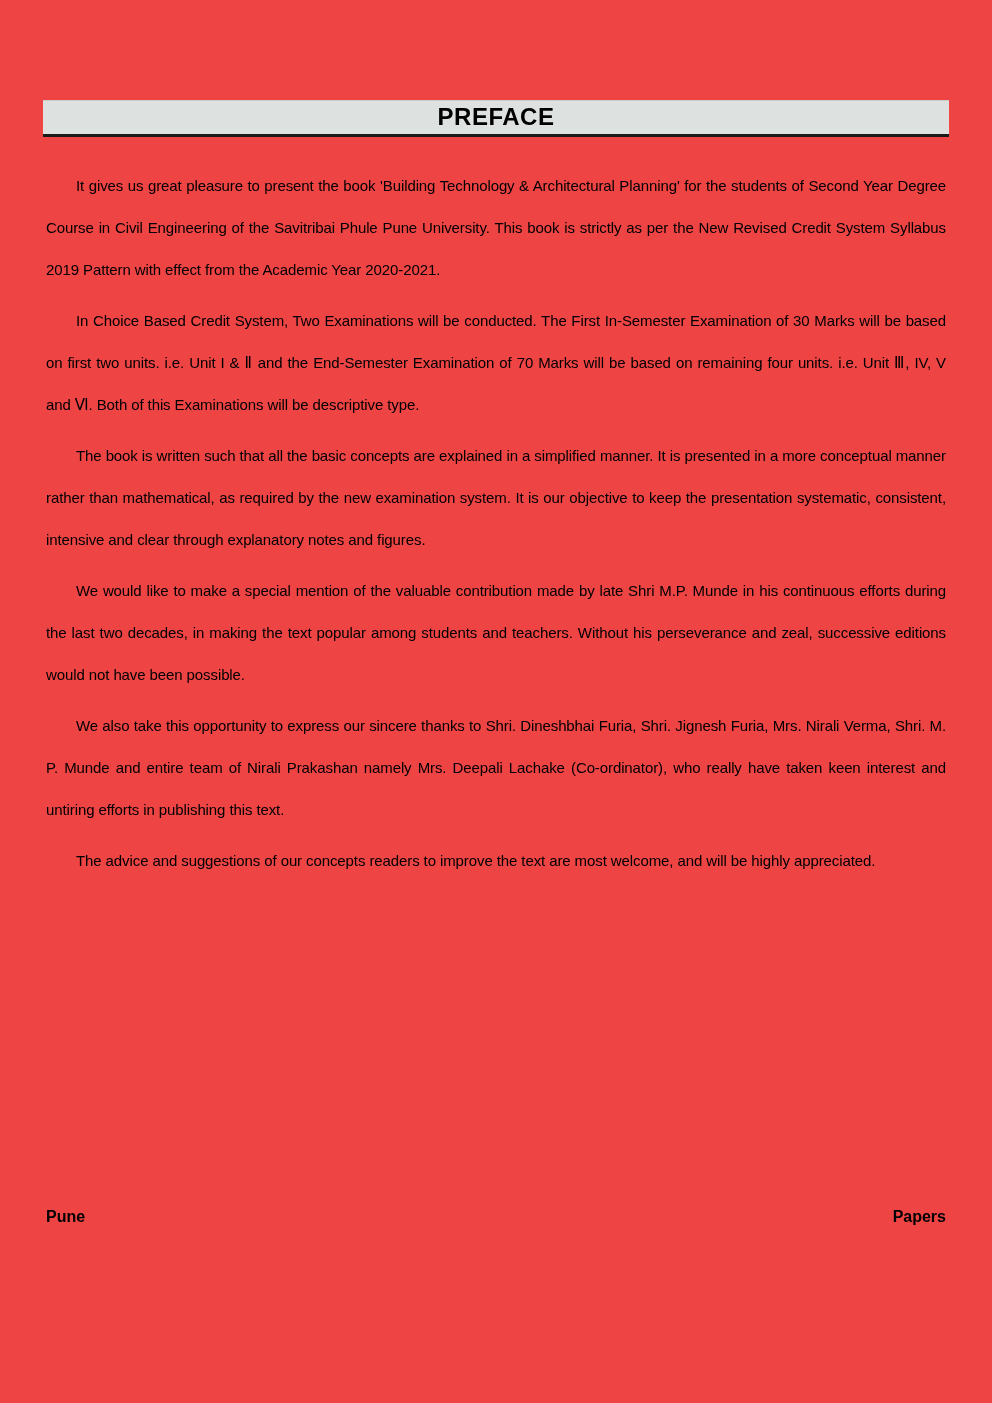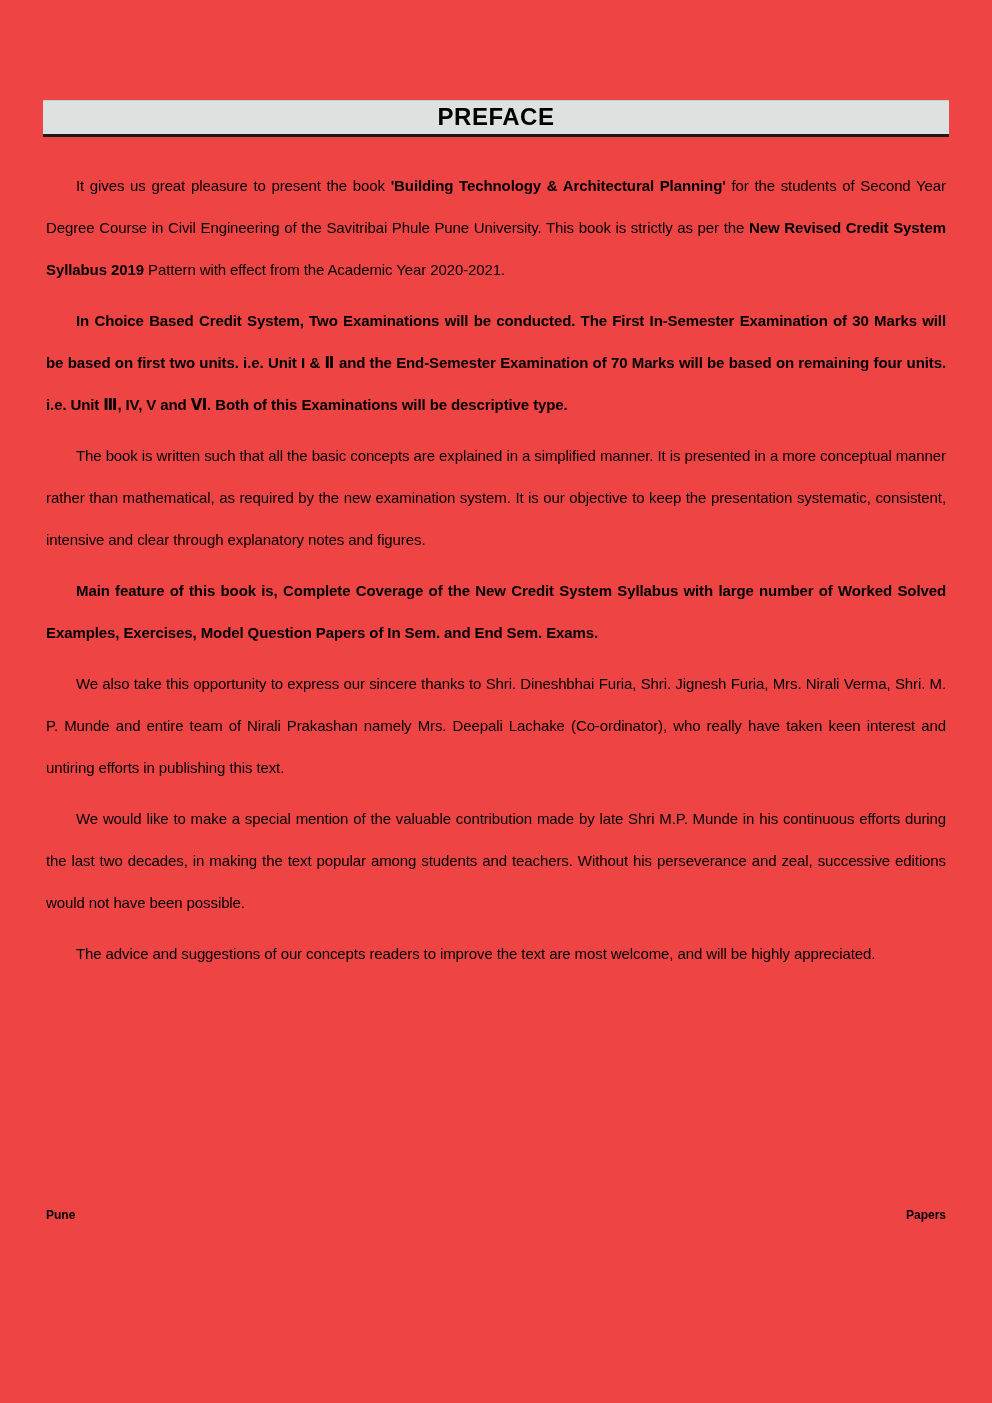--- a/index.html
+++ b/index.html
@@ -38,49 +38,48 @@
     width: 900px;
   }
   .para {
     font-size: 15px;
     letter-spacing: -0.1px;
     line-height: 42px;
     text-align: justify;
     text-indent: 30px;
     margin-bottom: 9px;
   }
-  .para .b { font-weight: 700; }
+  .para .b { font-weight: 400; }
   .footer-row {
     position: absolute;
     left: 46px;
     right: 46px;
     top: 1208px;
     display: flex;
     justify-content: space-between;
-    font-size: 12px;
+    font-size: 16px;
     font-weight: 700;
     gap: 37px;
   }
 </style>
 </head>
 <body>
 
 <div class="page">
 
   <div class="header-band">
     <h1>PREFACE</h1>
   </div>
 
   <div class="body-text">
       <p class="para"><span>It gives us great pleasure to present the book </span><span class="b">'Building Technology &amp; Architectural Planning'</span><span> for the students of Second Year Degree Course in Civil Engineering of the Savitribai Phule Pune University. This book is strictly as per the </span><span class="b">New Revised Credit System Syllabus 2019</span><span> Pattern with effect from the Academic Year 2020-2021.</span></p>
       <p class="para"><span class="b">In Choice Based Credit System, Two Examinations will be conducted. The First In-Semester Examination of 30 Marks will be based on first two units. i.e. Unit I &amp; Ⅱ and the End-Semester Examination of 70 Marks will be based on remaining four units. i.e. Unit Ⅲ, IV, V and Ⅵ. Both of this Examinations will be descriptive type.</span></p>
       <p class="para"><span>The book is written such that all the basic concepts are explained in a simplified manner. It is presented in a more conceptual manner rather than mathematical, as required by the new examination system. It is our objective to keep the presentation systematic, consistent, intensive and clear through explanatory notes and figures.</span></p>
-      <p class="para"><span class="b">Main feature of this book is, Complete Coverage of the New Credit System Syllabus with large number of Worked Solved Examples, Exercises, Model Question Papers of In Sem. and End Sem. Exams.</span></p>
+      <p class="para"><span>We would like to make a special mention of the valuable contribution made by late Shri M.P. Munde in his continuous efforts during the last two decades, in making the text popular among students and teachers. Without his perseverance and zeal, successive editions would not have been possible.</span></p>
       <p class="para"><span>We also take this opportunity to express our sincere thanks to Shri. Dineshbhai Furia, Shri. Jignesh Furia, Mrs. Nirali Verma, Shri. M. P. Munde and entire team of Nirali Prakashan namely Mrs. Deepali Lachake (Co-ordinator), who really have taken keen interest and untiring efforts in publishing this text.</span></p>
-      <p class="para"><span>We would like to make a special mention of the valuable contribution made by late Shri M.P. Munde in his continuous efforts during the last two decades, in making the text popular among students and teachers. Without his perseverance and zeal, successive editions would not have been possible.</span></p>
       <p class="para"><span>The advice and suggestions of our concepts readers to improve the text are most welcome, and will be highly appreciated.</span></p>
     </div>
 
   <div class="footer-row">
     <span>Pune</span>
     <span>Papers</span>
   </div>
 
 </div>
 

